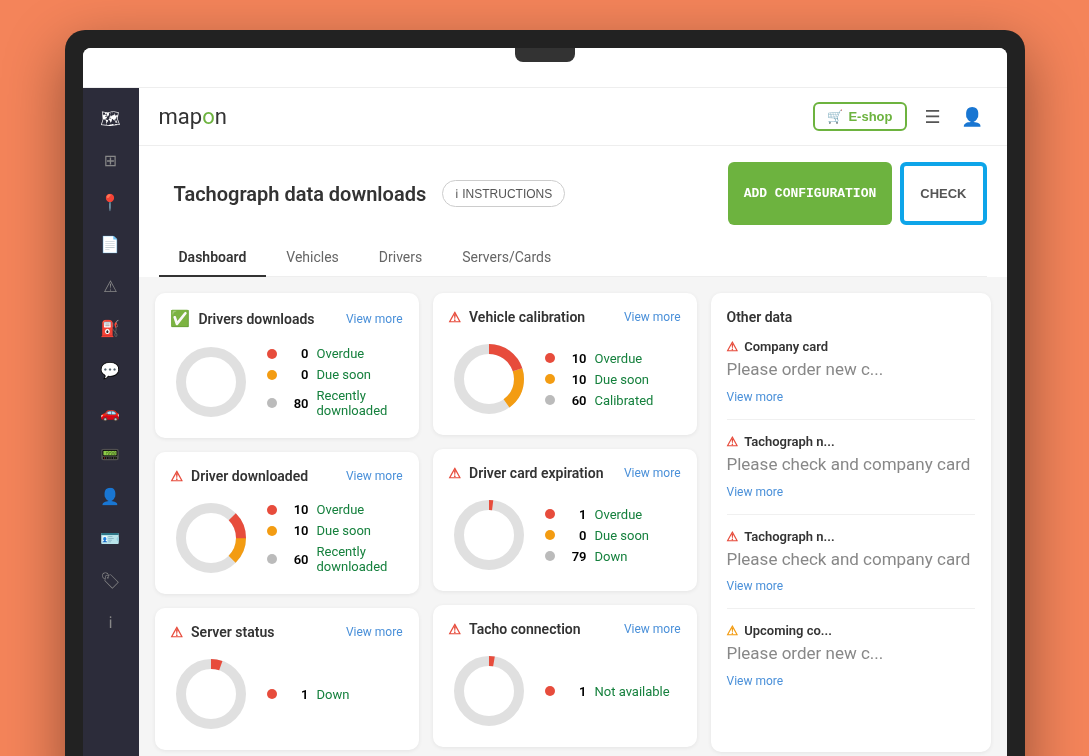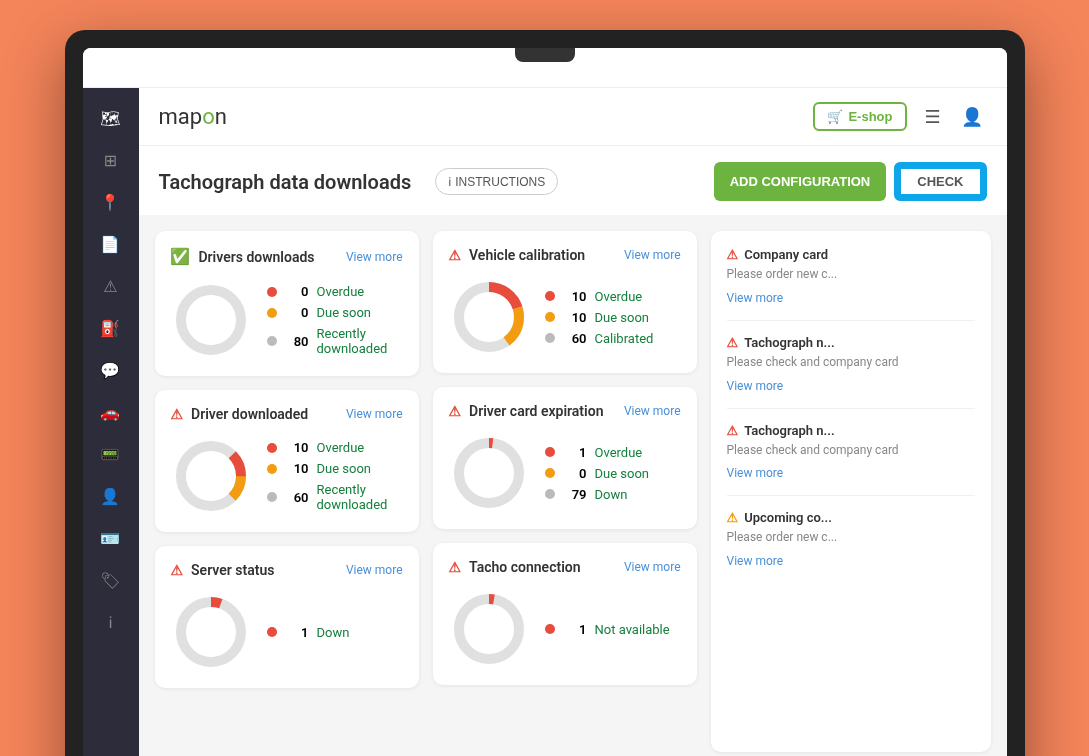--- a/index.html
+++ b/index.html
@@ -126,21 +126,22 @@
     }
     .page-title-row {
       display: flex;
       align-items: center;
       justify-content: space-between;
       margin-bottom: 14px;
     }
     .page-title-left {
       display: flex;
       align-items: center;
-      gap: 24px;
+      gap: 16px;
+      margin-left: 15px;
     }
     .page-title {
       font-size: 20px;
       font-weight: 600;
       color: #333;
     }
     .instructions-btn {
       border: 1px solid #ccc;
       background: #fff;
       border-radius: 20px;
@@ -158,27 +159,28 @@
     }
     .add-config-btn {
       background: #6db33f;
       color: #fff;
       border: none;
       border-radius: 6px;
       padding: 8px 16px;
       font-size: 13px;
       font-weight: 600;
       cursor: pointer;
+      font-family: Liberation Mono, monospace;
     }
     .check-btn {
       background: #fff;
       color: #555;
-      border: 7px solid #0ea5e9;
+      border: 4px solid #0ea5e9;
       border-radius: 6px;
-      padding: 5px 16px;
+      padding: 20px 16px;
       font-size: 13px;
       font-weight: 600;
       cursor: pointer;
     }
     .tabs {
       display: flex;
       gap: 0;
       border-bottom: 1px solid #eee;
     }
     .tab {
@@ -314,21 +316,21 @@
     .other-item-header {
       display: flex;
       align-items: center;
       gap: 6px;
       font-size: 13px;
       font-weight: 600;
       color: #333;
       margin-bottom: 4px;
     }
     .other-item-desc {
-      font-size: 12px;
+      font-size: 17px;
       color: #888;
       margin-bottom: 4px;
       line-height: 1.4;
     }
     .other-view-more {
       font-size: 12px;
       color: #4a90d9;
       cursor: pointer;
     }
     
@@ -386,20 +388,26 @@
               <button class="instructions-btn">
                 <span>ℹ</span>
                 <span>INSTRUCTIONS</span>
               </button>
             </div>
             <div class="page-title-right">
               <button class="add-config-btn">ADD CONFIGURATION</button>
               <button class="check-btn">CHECK</button>
             </div>
           </div>
+          <div class="tabs">
+            <div class="tab active">Dashboard</div>
+            <div class="tab">Vehicles</div>
+            <div class="tab">Drivers</div>
+            <div class="tab">Servers/Cards</div>
+          </div>
         </div>
 
         <div class="content-area">
           <div class="dashboard-grid">
 
             <div class="left-col">
 
               <div class="card">
                 <div class="card-header">
                   <div class="card-title">
@@ -593,20 +601,21 @@
                       <span class="stat-number">1</span>
                       <span class="stat-label">Not available</span>
                     </div>
                   </div>
                 </div>
               </div>
             </div>
 
             <div class="right-col">
               <div class="other-data-card">
+                <div class="other-data-title">Other data</div>
 
                 <div class="other-item">
                   <div class="other-item-header">
                     <span style="color:#e74c3c;">⚠</span>
                     <span>Company card</span>
                   </div>
                   <div class="other-item-desc">Please order new c...</div>
                   <a class="other-view-more">View more</a>
                 </div>
 

